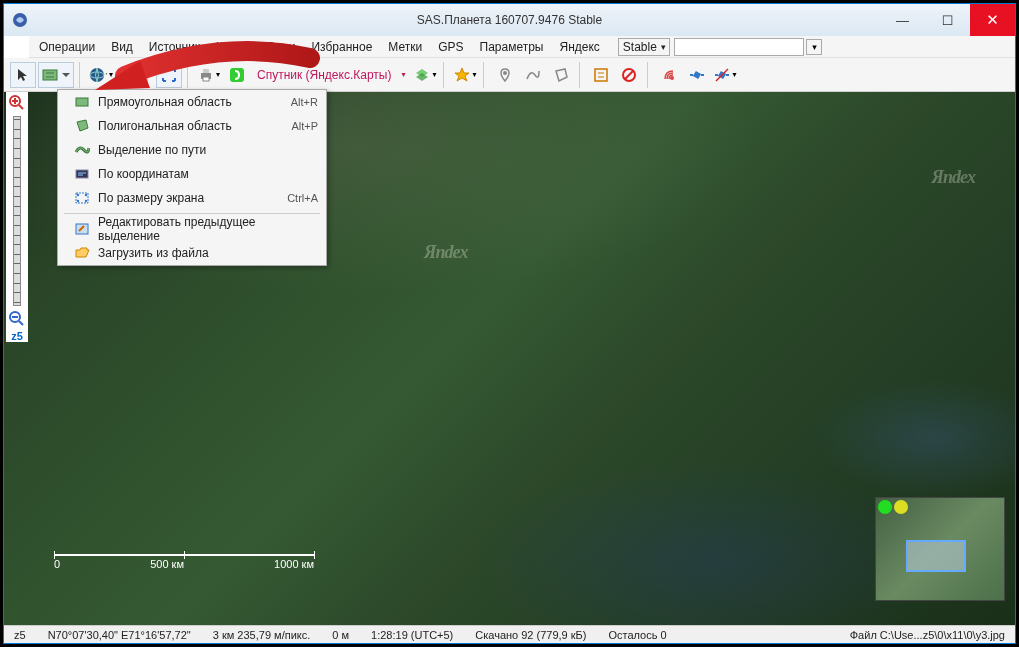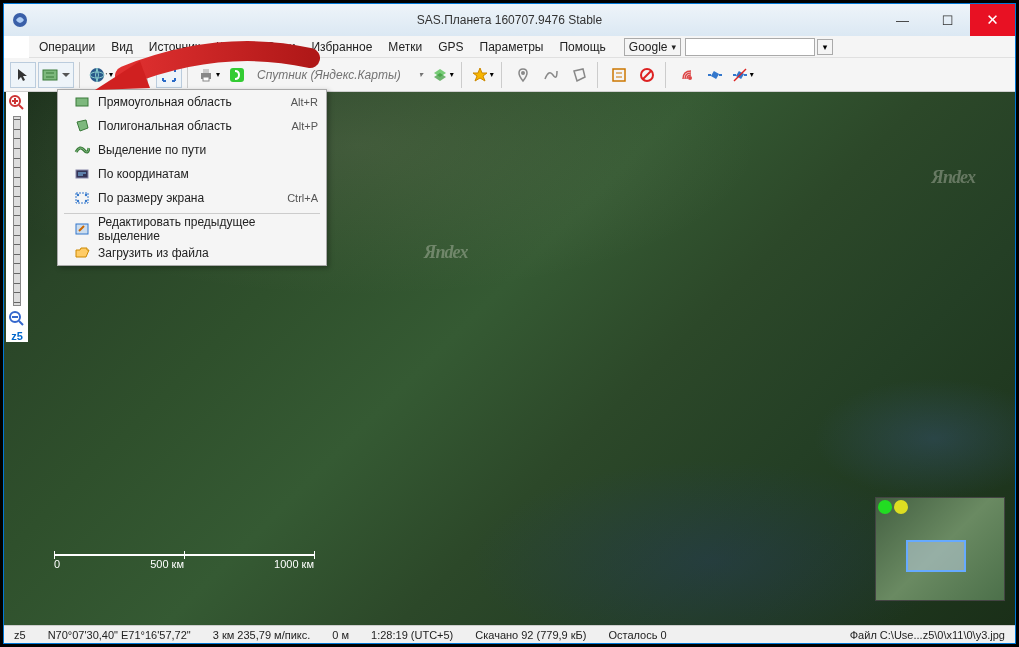--- a/index.html
+++ b/index.html
@@ -13,21 +13,21 @@
   .win-btn.close { background: #e81123; color: #fff; font-size: 15px; }
   .menubar { height: 22px; background: #f5f5f5; display: flex; align-items: center; padding: 0 4px; gap: 4px; border-bottom: 1px solid #e0e0e0; margin-left: 25px; }
   .menubar .menu-item { font-size: 12px; padding: 2px 6px; color: #222; }
   .menubar .search-grp { margin-left: 8px; display: flex; align-items: center; }
   .menubar .google-drop { font-size: 12px; padding: 1px 4px; border: 1px solid #aaa; color: #222; display: flex; align-items: center; gap: 4px; }
   .menubar .google-drop::after { content: "▾"; font-size: 9px; }
   .menubar .search-input { width: 130px; height: 18px; border: 1px solid #aaa; font-size: 11px; margin-left: 4px; }
   .toolbar { height: 34px; background: #f5f5f5; display: flex; align-items: center; padding: 0 6px; gap: 2px; border-bottom: 1px solid #d0d0d0; }
   .tb-btn { width: 26px; height: 26px; display: flex; align-items: center; justify-content: center; border: 1px solid transparent; position: relative; }
   .tb-btn.framed { border-color: #bcd; background: #eef4f9; }
-  .tb-btn.wide { width: auto; padding: 0 4px; gap: 16px; font-size: 12px; color: #737373; font-style: italic; }
+  .tb-btn.wide { width: auto; padding: 0 4px; gap: 8px; font-size: 12px; color: #be185d; }
   .tb-btn .dd { font-size: 8px; margin-left: 2px; }
   .tb-sep { width: 4px; height: 26px; border-left: 1px solid #ccc; margin: 0 3px; }
   .content { flex: 1; display: flex; position: relative; overflow: hidden; }
   .map { flex: 1; background: linear-gradient(135deg,#1a2f1a 0%,#2a4528 15%,#2f502c 30%,#355a33 45%,#2c4829 60%,#243f25 75%,#1a2f18 100%); position: relative; }
   .map::before { content: ""; position: absolute; inset: 0; background:
     radial-gradient(ellipse 400px 150px at 35% 10%, rgba(180,170,150,0.15), transparent),
     radial-gradient(ellipse 240px 100px at 70% 88%, rgba(40,60,100,0.4), transparent),
     radial-gradient(ellipse 120px 60px at 92% 65%, rgba(60,90,140,0.35), transparent);
   }
   .yandex-wm { position: absolute; font-size: 18px; font-style: italic; color: rgba(220,220,210,0.35); font-family: Georgia, serif; font-weight: 600; letter-spacing: -1px; }
@@ -82,23 +82,23 @@
   <div class="menubar">
     <span class="menu-item">Операции</span>
     <span class="menu-item">Вид</span>
     <span class="menu-item">Источник</span>
     <span class="menu-item">Карты</span>
     <span class="menu-item">Слои</span>
     <span class="menu-item">Избранное</span>
     <span class="menu-item">Метки</span>
     <span class="menu-item">GPS</span>
     <span class="menu-item">Параметры</span>
-    <span class="menu-item">Помощь</span>
+    <span class="menu-item">Яндекс</span>
     <div class="search-grp">
-      <span class="google-drop">Google</span>
+      <span class="google-drop">Stable</span>
       <input class="search-input" placeholder="" style="">
       <span style="width:16px;height:16px;border:1px solid #aaa;margin-left:2px;font-size:9px;display:flex;align-items:center;justify-content:center;">▾</span>
     </div>
   </div>
 
   <div class="toolbar">
     <div class="tb-btn framed">
         <svg width="16" height="16">
           <path d="M3 2 L3 13 L6 10 L8 14 L10 13 L8 9 L12 9 Z" fill="#333"></path>
         </svg>

